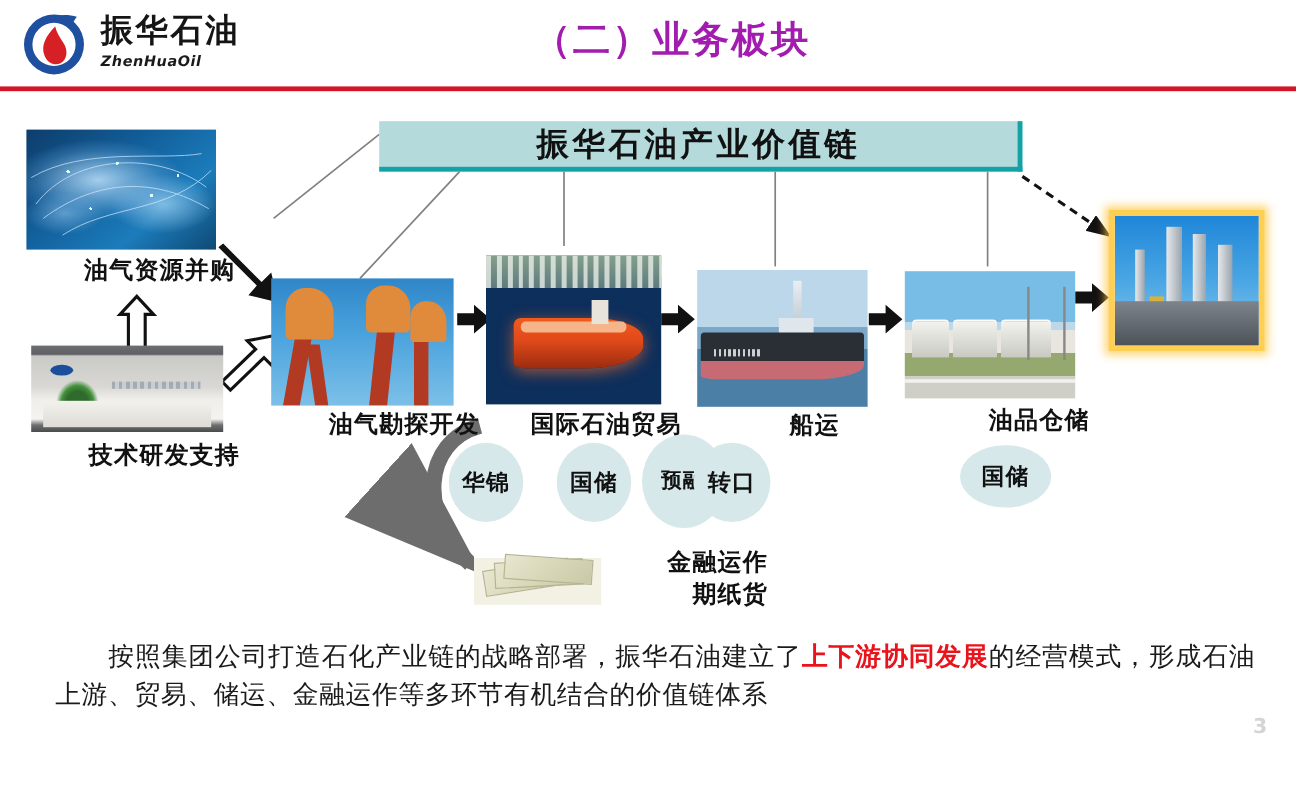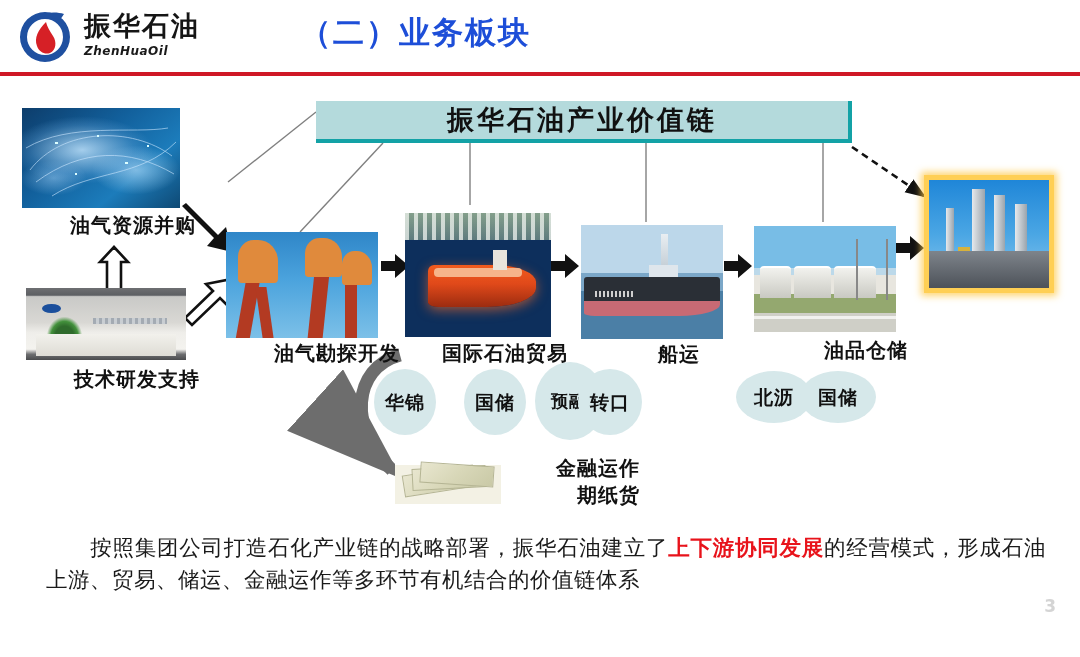--- a/index.html
+++ b/index.html
@@ -20,22 +20,23 @@
     font-size: 27px; font-weight: 700; letter-spacing: 2px;
     color: #151515; line-height: 32px;
   }
   #logo-en {
     font-family: "DejaVu Sans", sans-serif;
     font-size: 12px; font-weight: 700; font-style: italic; letter-spacing: 0.5px;
     color: #1a1a1a; line-height: 19px;
   }
   #slide-title {
     position: absolute; left: 300px; top: 12px; width: 520px;
-    font-family: "DejaVu Serif", serif;
-    font-size: 31px; font-weight: 700; color: #1d4ed8;
+    text-align: center;
+    font-family: "DejaVu Serif", serif;
+    font-size: 31px; font-weight: 700; color: #a21caf;
     letter-spacing: 2px;
   }
   #title-rule {
     position: absolute; left: 0; top: 72px; width: 1080px; height: 4px;
     background: #cf1726;
   }
 
   
   #chain-banner {
     position: absolute; left: 316px; top: 101px; width: 536px; height: 42px;
@@ -382,23 +383,20 @@
   <div class="bubble" style="left:464px; top:369px; width:62px; height:66px;">
     <span>国储</span>
   </div>
   <div class="bubble small" style="left:535px; top:362px; width:70px; height:78px;justify-content:flex-end;">
     <span>预融资</span>
   </div>
   <div class="bubble" style="left:578px; top:369px; width:64px; height:66px;align-items:center;">
     <span>转口</span>
   </div>
 
-  <div class="bubble" style="left:736px; top:371px; width:76px; height:52px;">
-    <span>北沥</span>
-  </div>
   <div class="bubble" style="left:800px; top:371px; width:76px; height:52px;">
     <span>国储</span>
   </div>
 
   <div class="photo ph-money" style="left:395px; top:456px; width:106px; height:48px;">
     <div class="bill" style="left:8%;  top:30%; width:68%; height:46%; transform:rotate(-9deg);"></div>
     <div class="bill" style="left:16%; top:22%; width:70%; height:46%; transform:rotate(-3deg);"></div>
     <div class="bill" style="left:24%; top:16%; width:70%; height:44%; transform:rotate(4deg);"></div>
   </div>
   <div id="finance-label">

